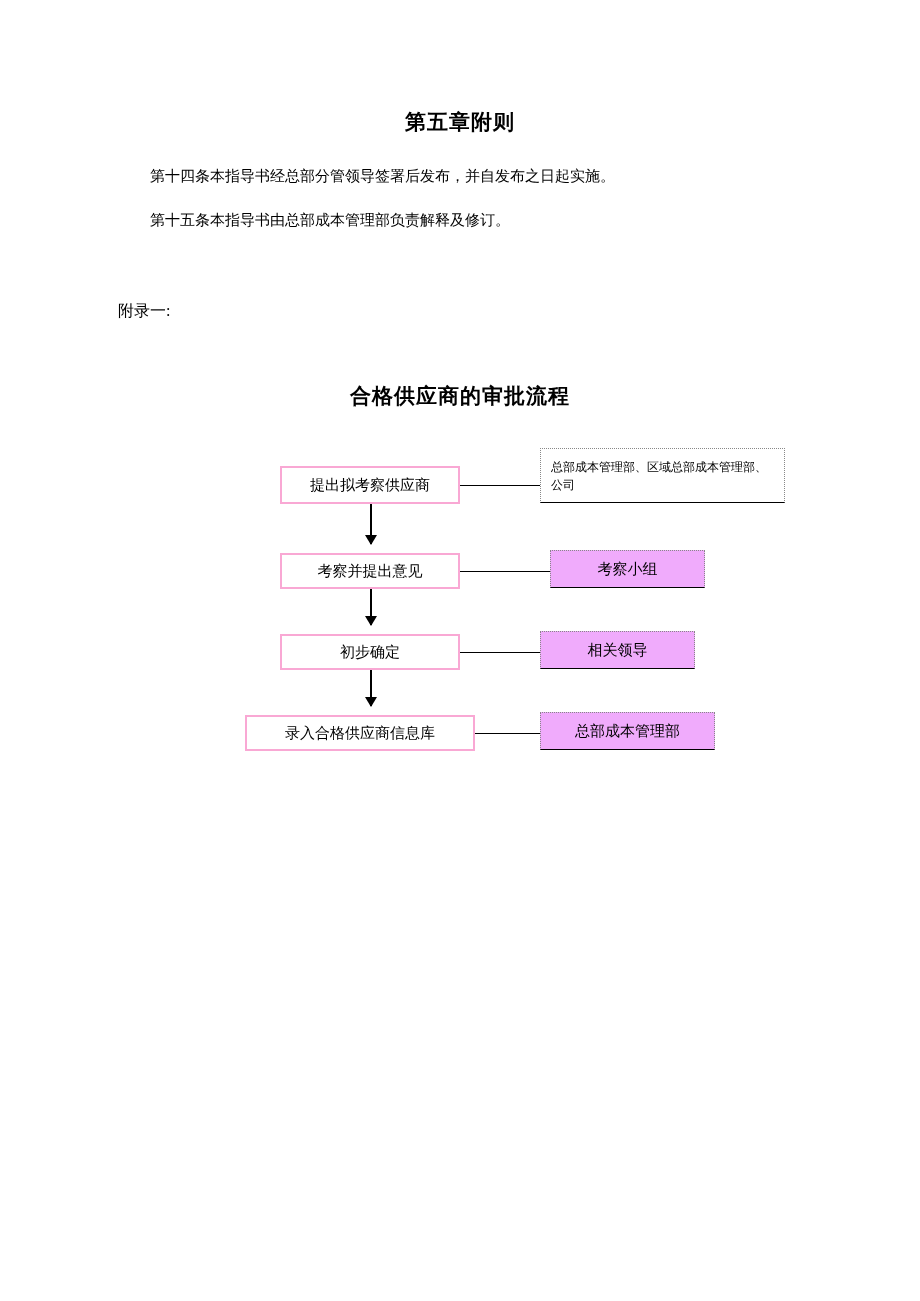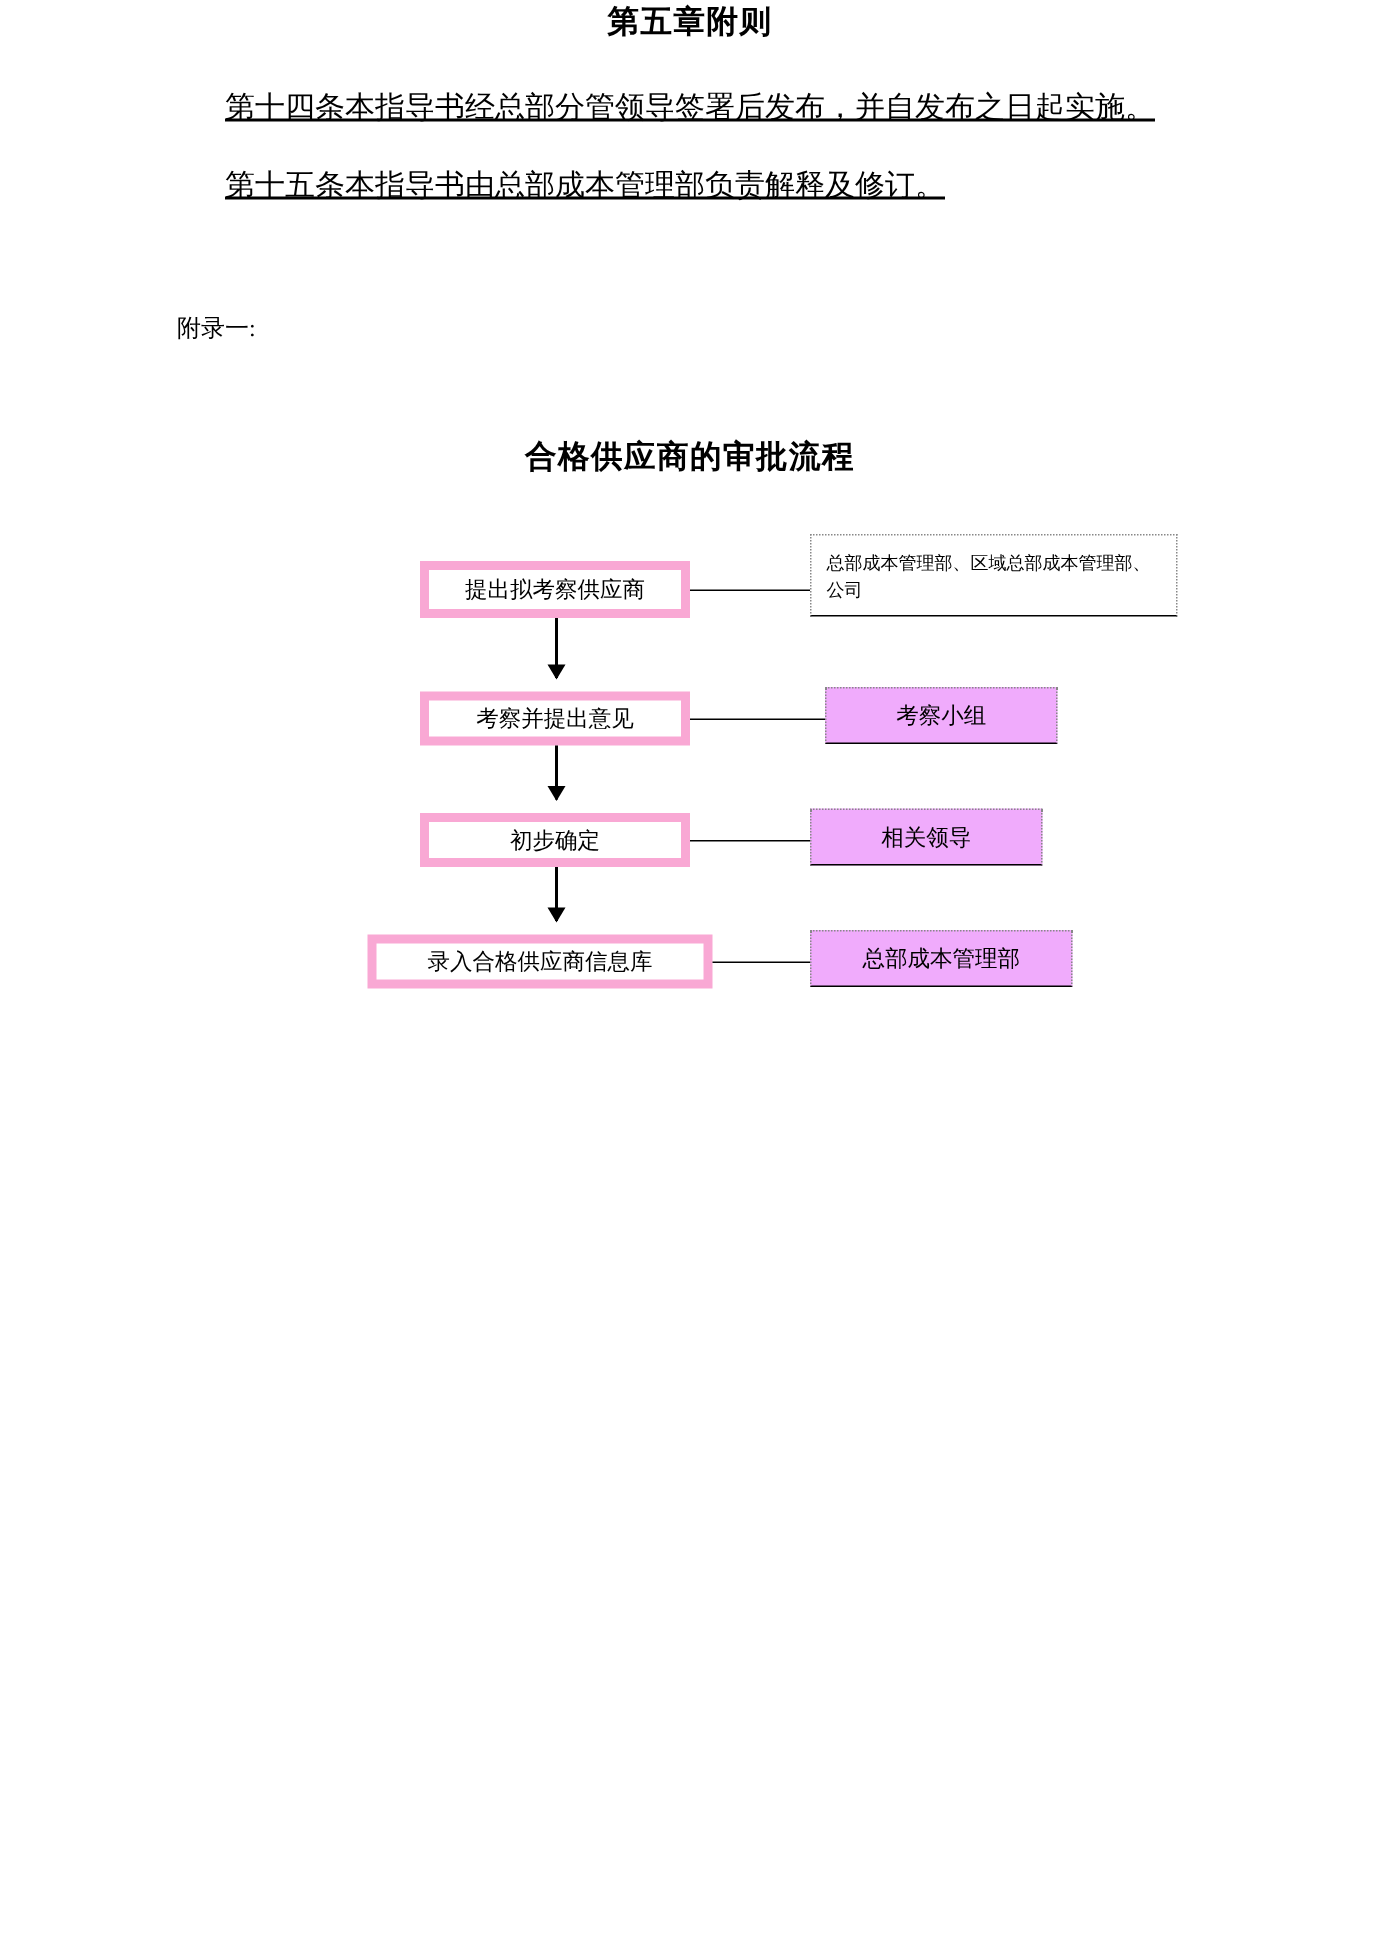--- a/index.html
+++ b/index.html
@@ -12,28 +12,28 @@
       height: 1301px;
       background: #ffffff;
       font-family: "SimSun", "宋体", serif;
       color: #000000;
       position: relative;
     }
     .chapter-title {
       text-align: center;
       font-size: 21px;
       font-weight: bold;
+      margin-top: 108px;
       letter-spacing: 1px;
     }
     .paragraph {
-      font-size: 20px;
+      font-size: 15px;
       margin-left: 150px;
       margin-right: 120px;
       line-height: 1.6;
-      text-decoration: underline;
     }
     .para1 {
       margin-top: 28px;
     }
     .para2 {
       margin-top: 20px;
     }
     .appendix-label {
       font-size: 16px;
       margin-left: 118px;
@@ -47,21 +47,21 @@
     }
     .flowchart-container {
       position: relative;
       margin-top: 38px;
       margin-left: 240px;
       width: 560px;
       height: 360px;
     }
     .flow-box {
       position: absolute;
-      border: 6px solid #f9a8d4;
+      border: 2px solid #f9a8d4;
       background: #fff;
       display: flex;
       align-items: center;
       justify-content: center;
       font-size: 15px;
       text-align: center;
       padding: 0 20px;
     }
     .annotation-box {
       position: absolute;

